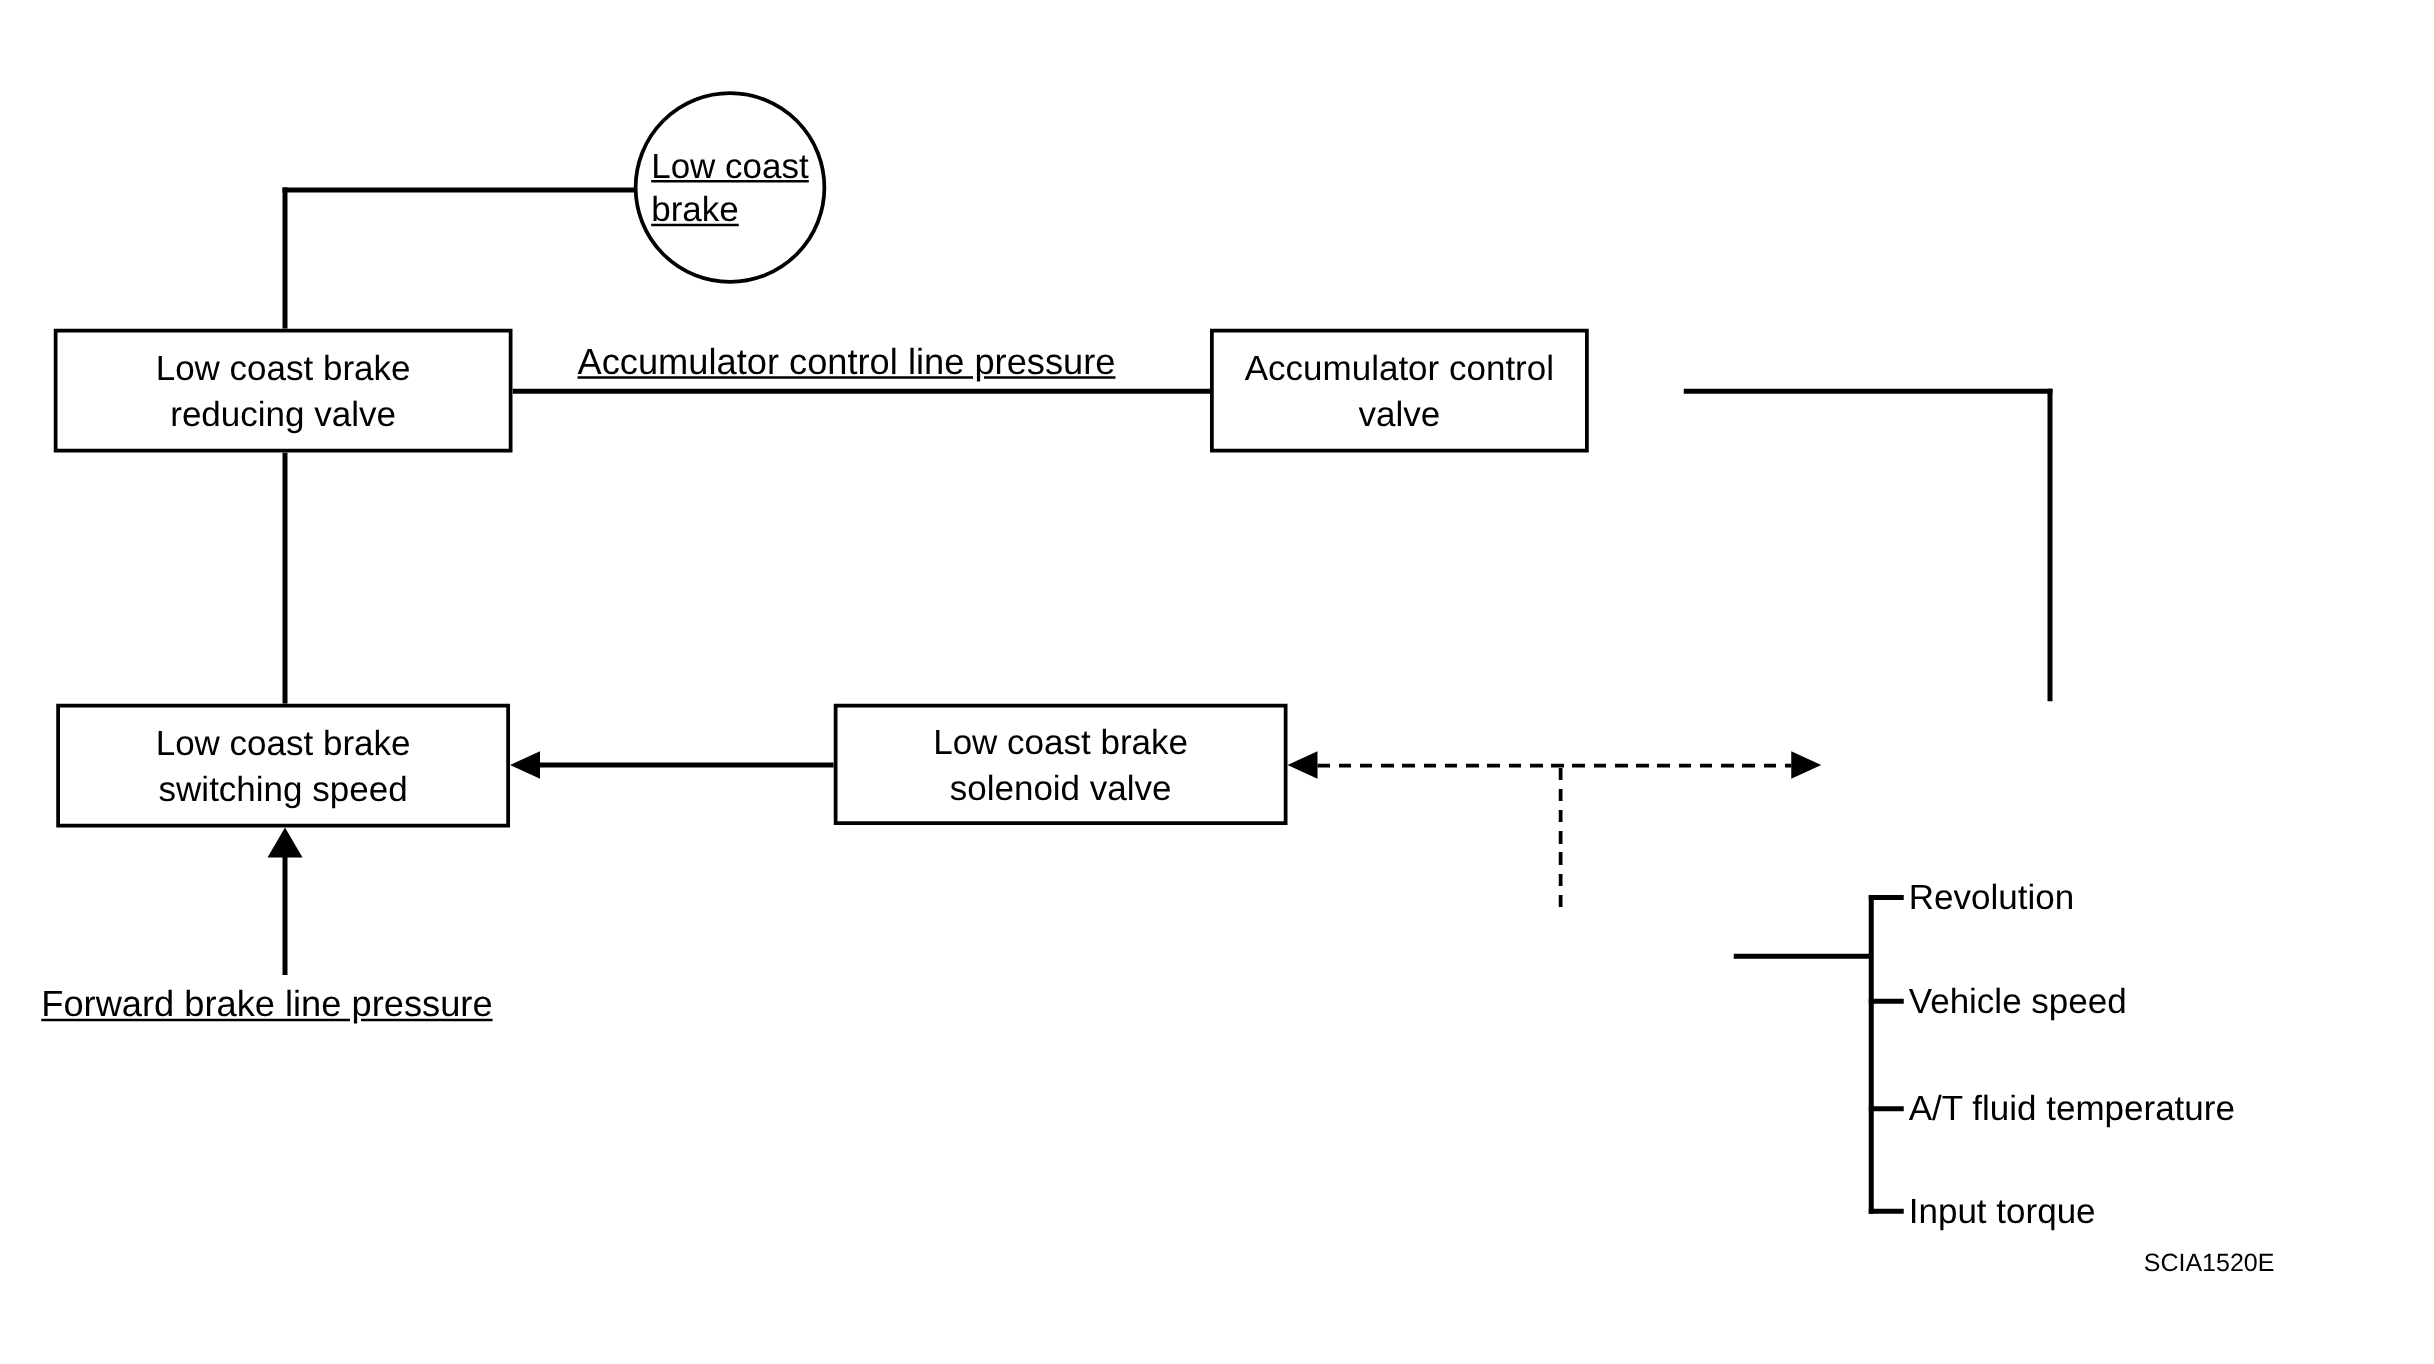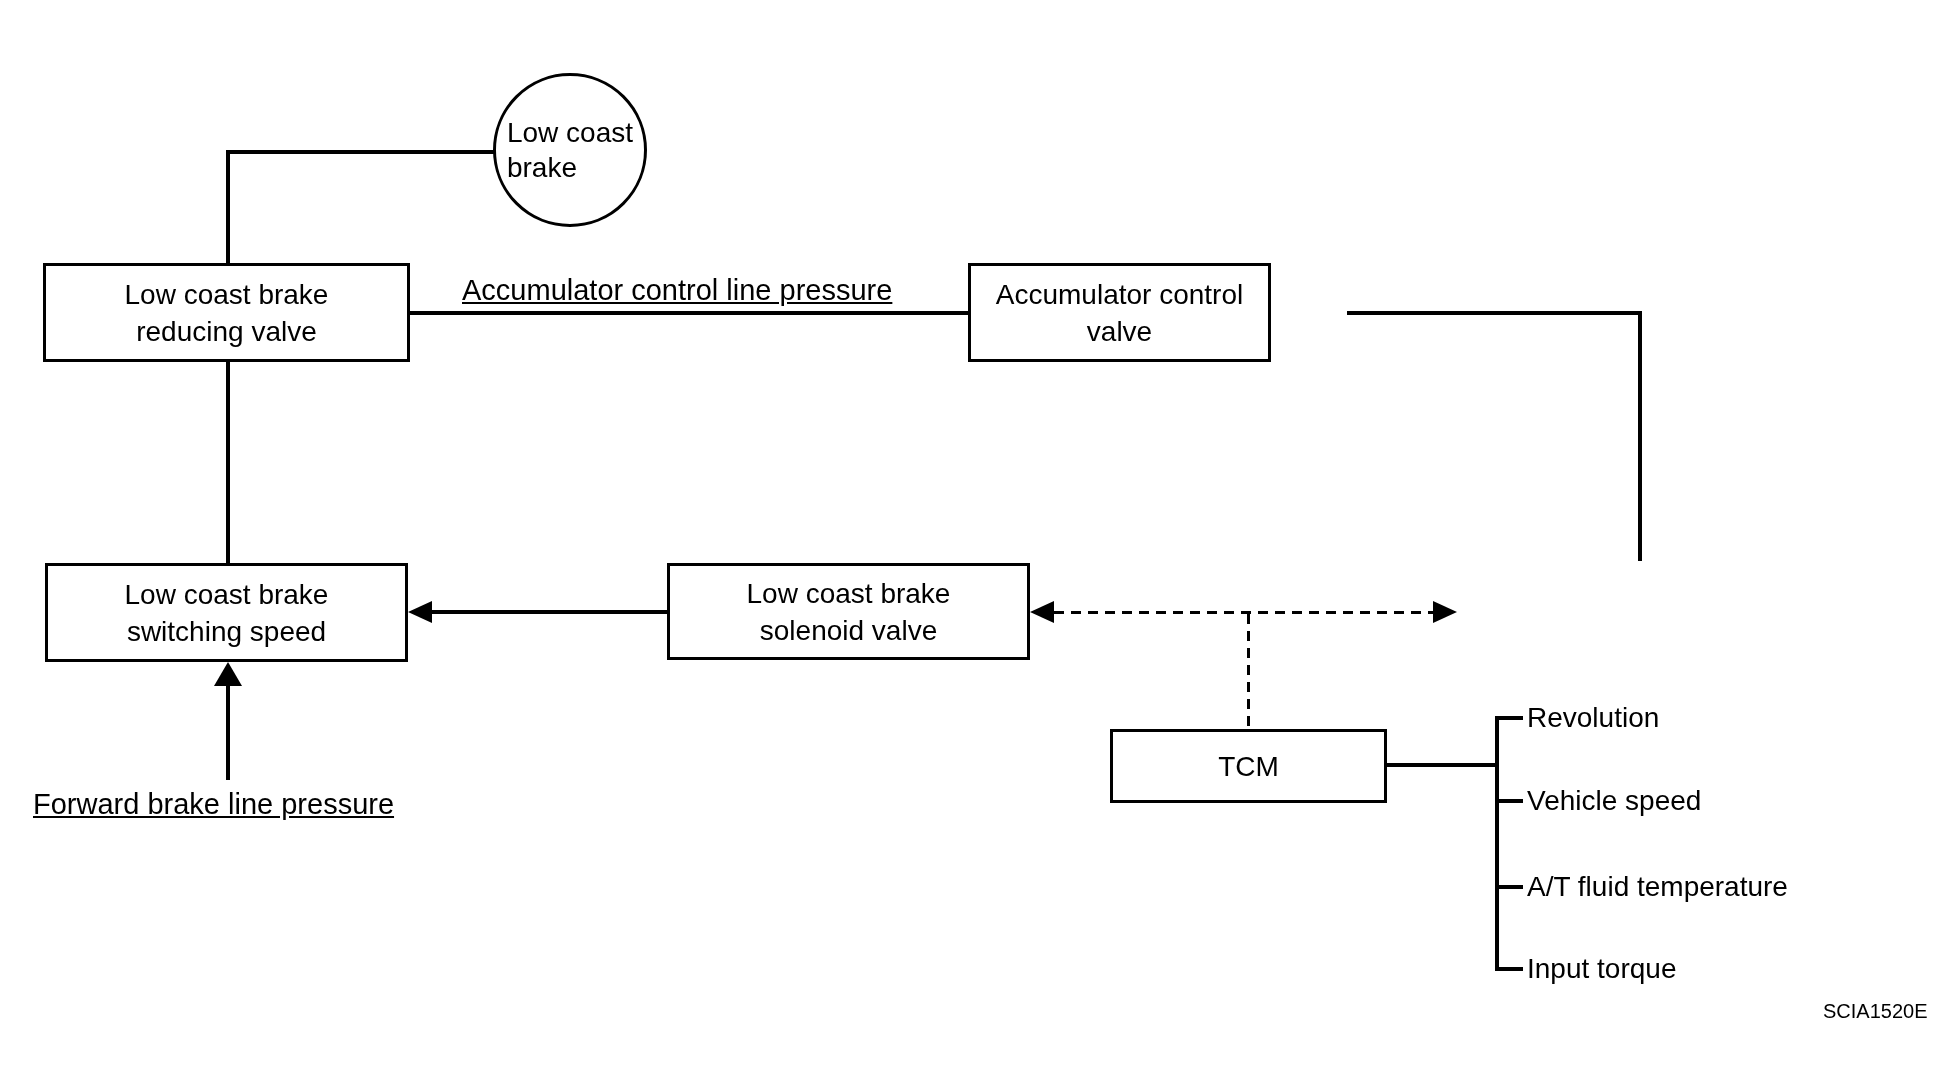--- a/index.html
+++ b/index.html
@@ -120,21 +120,21 @@
   <div class="arrow-right" style="left:1433px; top:601px;"></div>
   <div class="dash-v" style="left:1247px; top:614px; height:115px;"></div>
 
   <div class="line" style="left:1387px; top:763px; width:110px; height:4px;"></div>
   <div class="line" style="left:1495px; top:716px; width:4px; height:255px;"></div>
   <div class="line" style="left:1495px; top:716px; width:28px; height:4px;"></div>
   <div class="line" style="left:1495px; top:799px; width:28px; height:4px;"></div>
   <div class="line" style="left:1495px; top:885px; width:28px; height:4px;"></div>
   <div class="line" style="left:1495px; top:967px; width:28px; height:4px;"></div>
 
-  <div class="circle" style="left:493px; top:73px; width:154px; height:154px;">
+  <div class="circle" style="left:507px; top:73px; width:154px; height:154px;text-decoration:underline;">
     <div class="two-line">
       <div>Low coast</div>
       <div>brake</div>
     </div>
   </div>
 
   <div class="box" style="left:43px; top:263px; width:367px; height:99px;">
     <div class="two-line">
       <div>Low coast brake</div>
       <div>reducing valve</div>
@@ -153,27 +153,24 @@
   </div>
 
   <div class="box" style="left:667px; top:563px; width:363px; height:97px;">
     <div class="two-line">
       <div>Low coast brake</div>
       <div>solenoid valve</div>
     </div>
   </div>
 
 
-  <div class="box" style="left:1110px; top:729px; width:277px; height:74px;">
-    <div>TCM</div>
-  </div>
 
   <div class="free-label" style="left:462px; top:274px;">Accumulator control line pressure</div>
   <div class="free-label" style="left:33px; top:788px;">Forward brake line pressure</div>
 
   <div class="input-label" style="left:1527px; top:702px;">Revolution</div>
   <div class="input-label" style="left:1527px; top:785px;">Vehicle speed</div>
   <div class="input-label" style="left:1527px; top:871px;">A/T fluid temperature</div>
   <div class="input-label" style="left:1527px; top:953px;">Input torque</div>
 
-  <div class="fig-code" style="left:1823px; top:1000px;">SCIA1520E</div>
+  <div class="fig-code" style="left:1715px; top:1000px;">SCIA1520E</div>
 
 </div>
 
 </body></html>

